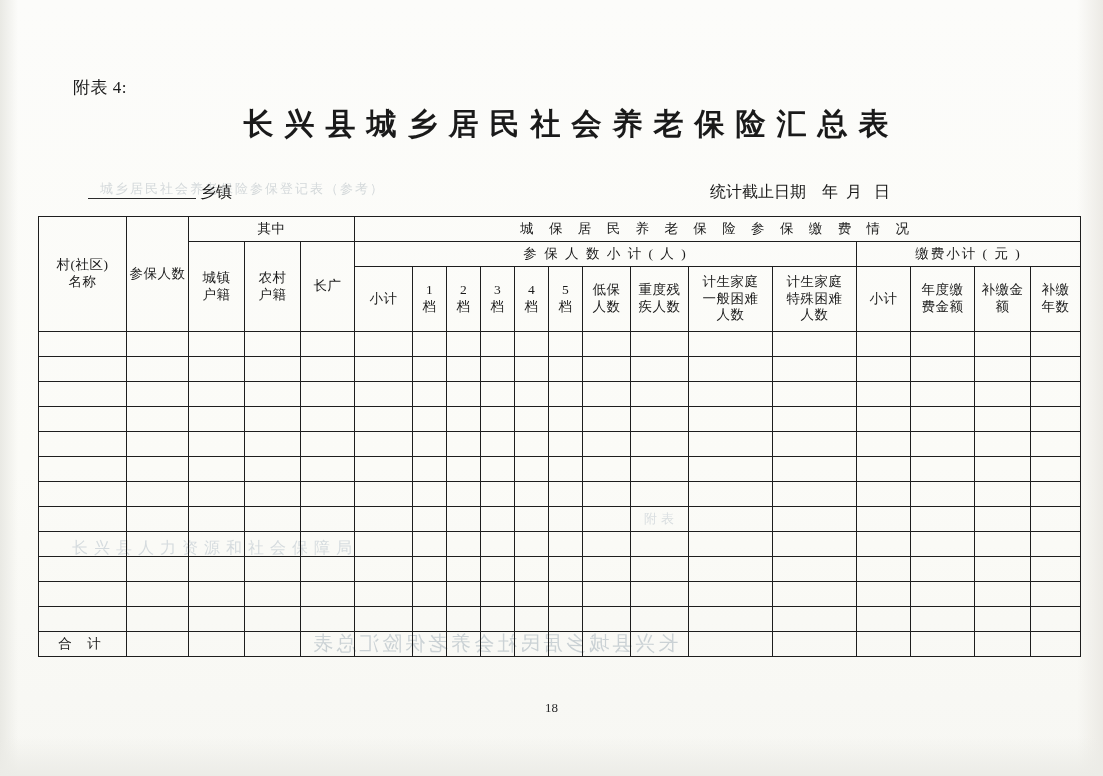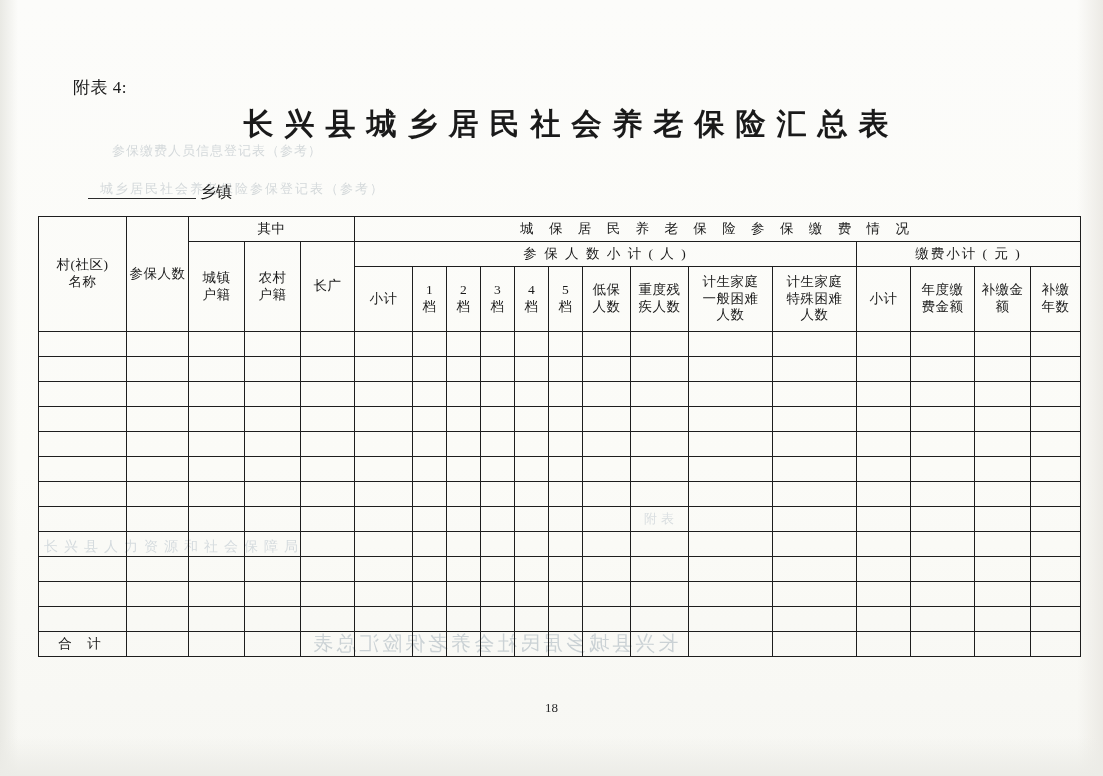--- a/index.html
+++ b/index.html
@@ -95,21 +95,21 @@
     color: rgba(120, 135, 150, 0.30);
     font-size: 13px;
     letter-spacing: 1px;
     pointer-events: none;
     user-select: none;
   }
   .ghost.g1 { left: 130px; top: 118px; }
   .ghost.g2 { left: 112px; top: 142px; }
   .ghost.g3 { left: 100px; top: 180px; letter-spacing: 2px; }
   .ghost.g4 { left: 310px; top: 630px; font-size: 20px; letter-spacing: 3px; transform: scaleX(-1); color: rgba(110,130,150,0.33); }
-  .ghost.g5 { left: 44px; top: 538px; font-size: 14px; letter-spacing: 6px; color: rgba(120,140,160,0.28); }
+  .ghost.g5 { left: 72px; top: 538px; font-size: 16px; letter-spacing: 6px; color: rgba(120,140,160,0.28); }
   .ghost.g6 { left: 644px; top: 510px; font-size: 13px; letter-spacing: 4px; color: rgba(120,140,160,0.25); }
 
   table.form {
     position: absolute;
     left: 38px;
     top: 216px;
     width: 1016px;
     border-collapse: collapse;
     table-layout: fixed;
   }
@@ -154,33 +154,33 @@
   }
 </style>
 </head>
 <body>
 
 <div class="page">
   <div class="edge-left"></div>
   <div class="edge-right"></div>
   <div class="edge-bottom"></div>
 
-  <div class="ghost g2">参保缴费人员信息登记表（参考）</div>
   <div class="ghost g3">城乡居民社会养老保险参保登记表（参考）</div>
   <div class="ghost g5">长兴县人力资源和社会保障局</div>
   <div class="ghost g6">附表</div>
   <div class="ghost g4">长兴县城乡居民社会养老保险汇总表</div>
 
   <div class="attach-label">附表 4:</div>
 
   <div class="doc-title">长兴县城乡居民社会养老保险汇总表</div>
 
   <div class="subline">
     <span class="sub-blank"></span>
     <span class="sub-town">乡镇</span>
+    <span class="sub-date">统计截止日期    年  月   日</span>
   </div>
 
   <table class="form">
     <colgroup>
       <col style="width:88px">
       <col style="width:62px">
       <col style="width:56px">
       <col style="width:56px">
       <col style="width:54px">
       <col style="width:58px">

